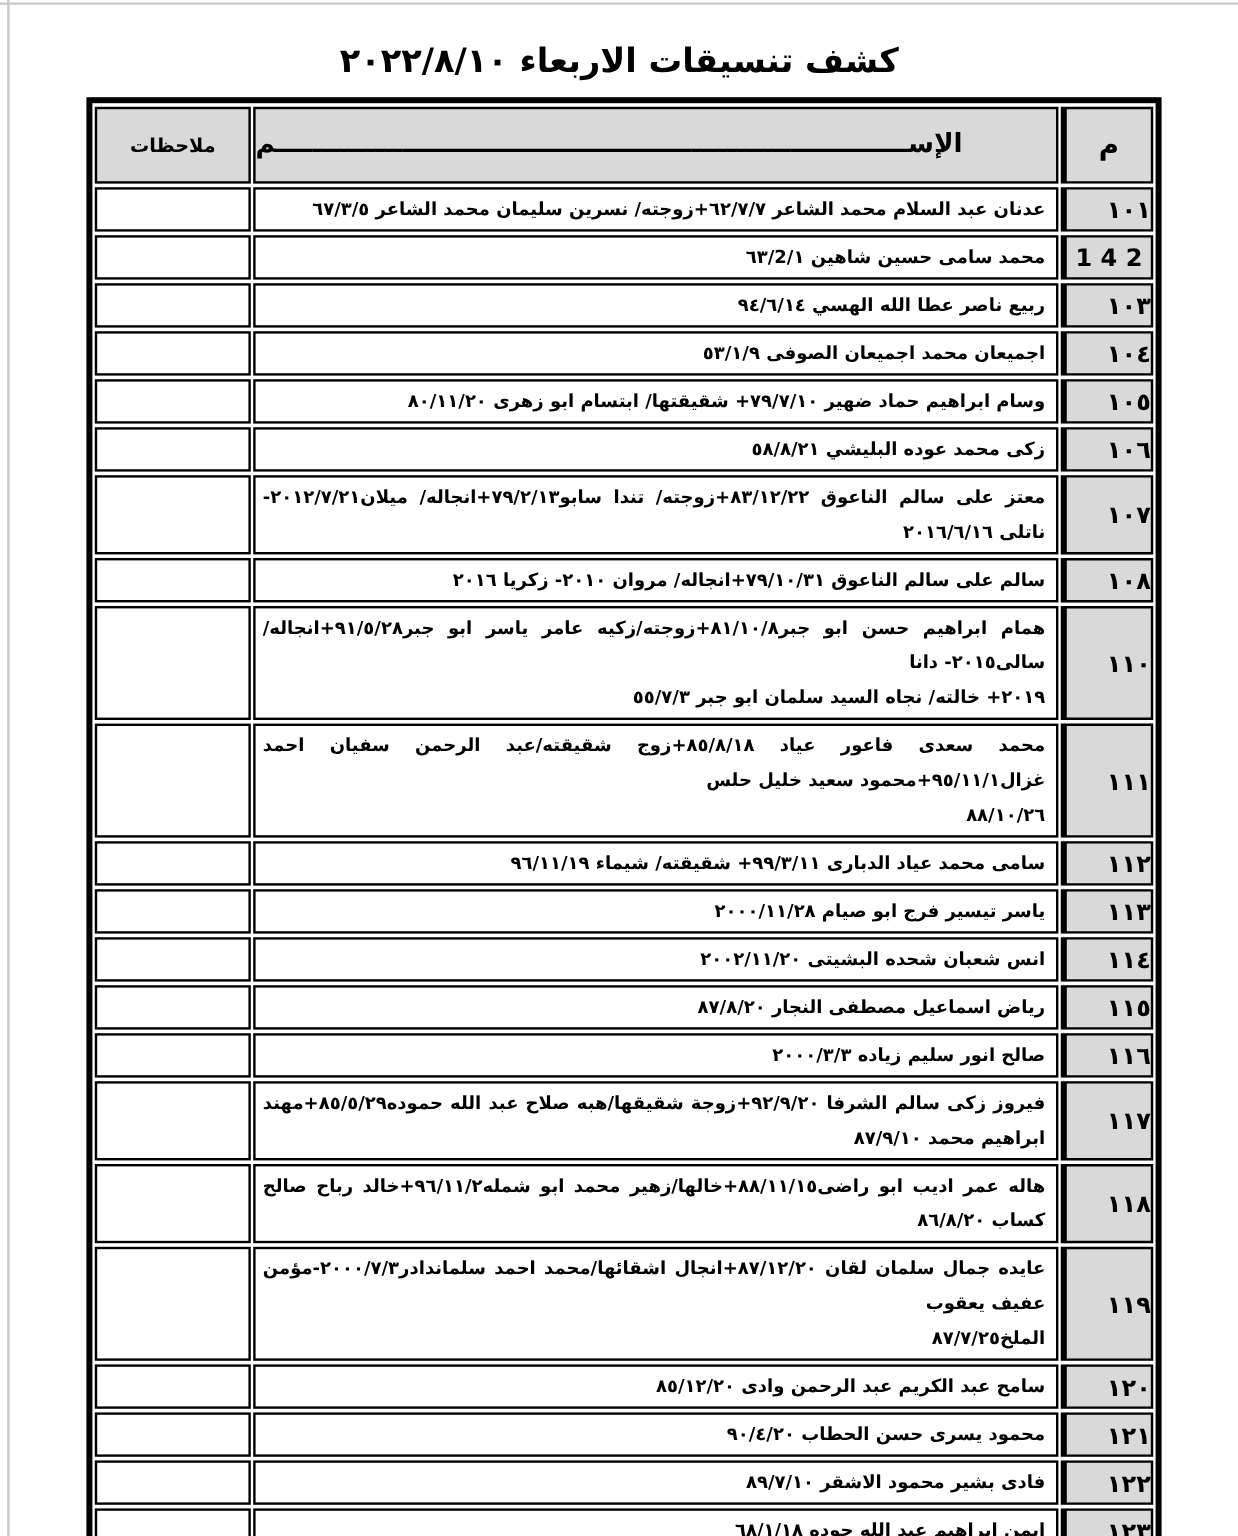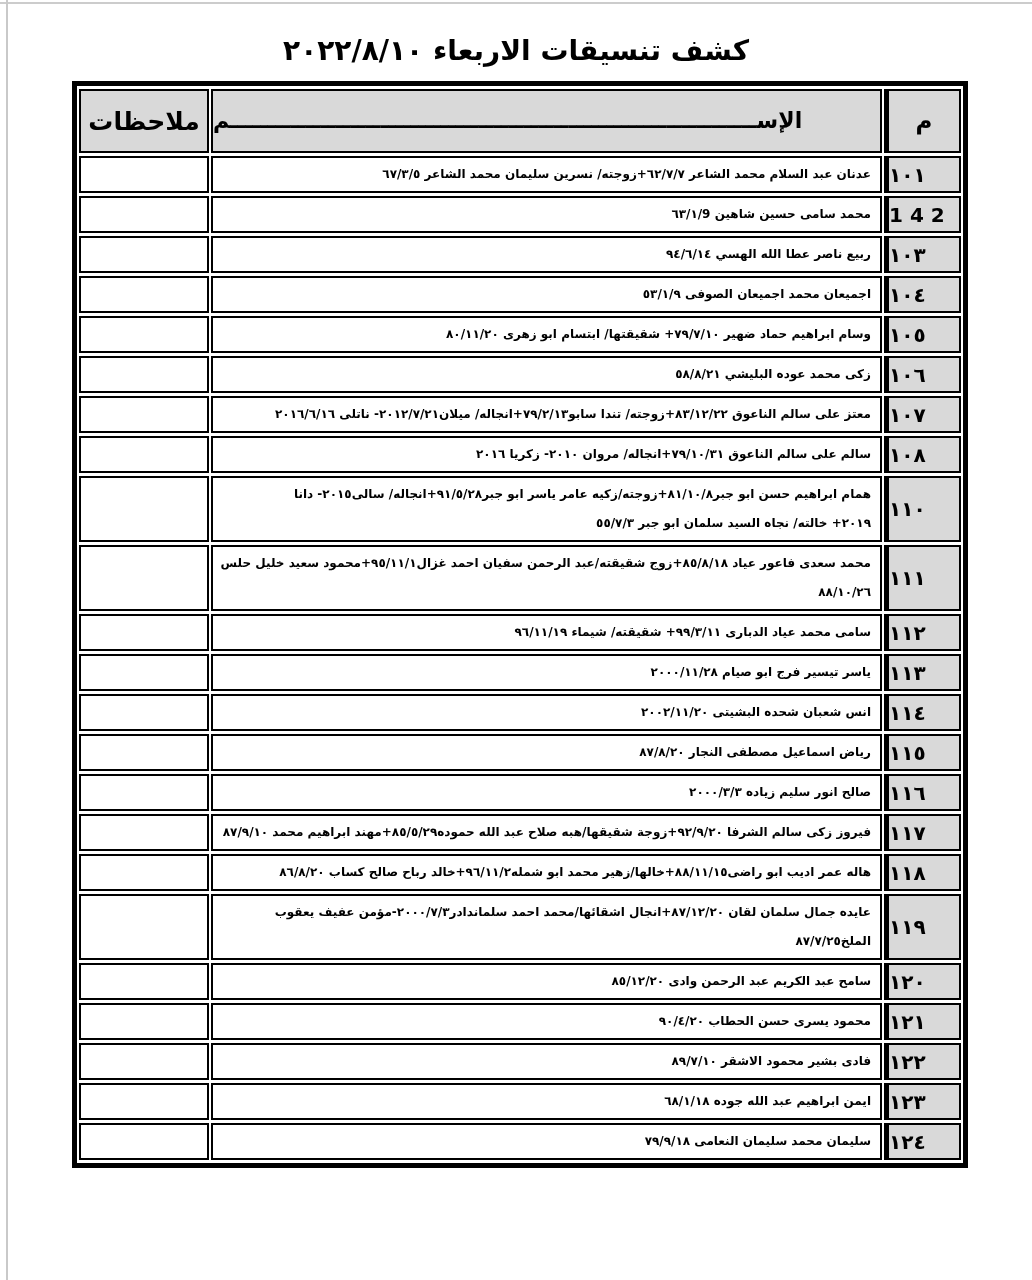--- a/index.html
+++ b/index.html
@@ -39,51 +39,51 @@
   td{
     border:2px solid #000;
     vertical-align:middle;
     color:#000;
   }
   
   td.serial{
     width:70px;
     background:#d9d9d9;
     border-left-width:5px;
-    text-align:left;
+    text-align:right;
     font-weight:bold;
     font-size:20px;
     letter-spacing:0.35em;
     padding:2px 0 2px 0;
   }
   
   td.name{
     background:#fff;
     text-align:justify;
     font-weight:bold;
-    font-size:12px;
+    font-size:15px;
     line-height:29px;
     padding:2px 9px 2px 6px;
     white-space:pre-line;
   }
   
   td.notes{
     width:124px;
     background:#fff;
   }
   
   tr.head td{
     background:#d9d9d9;
     height:56px;
     text-align:center;
     font-weight:bold;
   }
   tr.head td.serial{font-size:23px;letter-spacing:0;}
   tr.head td.name{font-size:22px;text-align:left;white-space:nowrap;overflow:hidden;line-height:56px;padding:0;}
-  tr.head td.notes{font-size:25px;}
+  tr.head td.notes{font-size:16px;}
 </style>
 </head>
 <body>
 
 <div class="page">
 
   <div class="scan-top"></div>
   <div class="scan-left"></div>
 
   <h1 class="title">كشف تنسيقات الاربعاء ٢٠٢٢/٨/١٠</h1>
@@ -97,21 +97,21 @@
           <td class="notes">ملاحظات</td>
         </tr>
 
       <tr>
             <td class="serial">١٠١</td>
             <td class="name">عدنان عبد السلام محمد الشاعر ٦٢/٧/٧+زوجته/ نسرين سليمان محمد الشاعر ٦٧/٣/٥</td>
             <td class="notes"></td>
           </tr>
           <tr>
             <td class="serial">142</td>
-            <td class="name">محمد سامى حسين شاهين ٦٣/١/9</td>
+            <td class="name">محمد سامى حسين شاهين ٦٣/2/١</td>
             <td class="notes"></td>
           </tr>
           <tr>
             <td class="serial">١٠٣</td>
             <td class="name">ربيع ناصر عطا الله الهسي ٩٤/٦/١٤</td>
             <td class="notes"></td>
           </tr>
           <tr>
             <td class="serial">١٠٤</td>
             <td class="name">اجميعان محمد اجميعان الصوفى ٥٣/١/٩</td>

